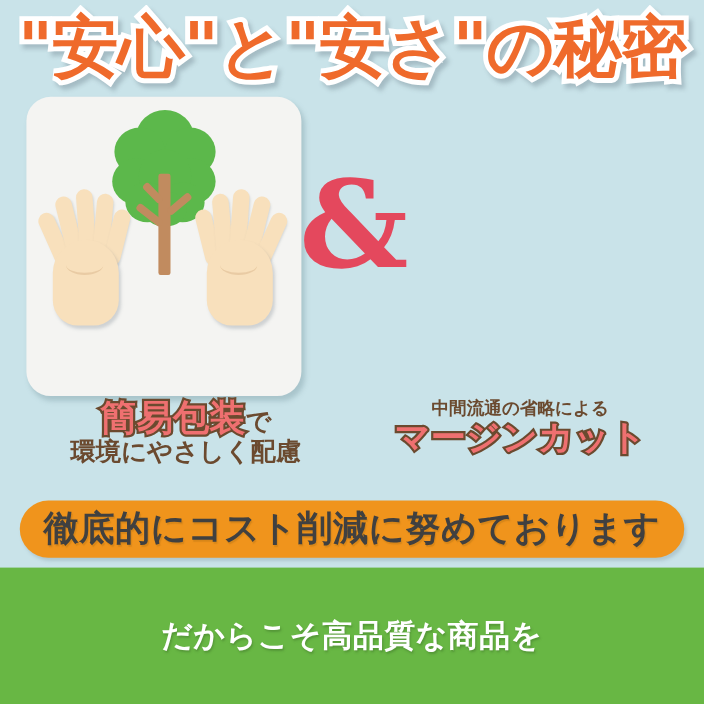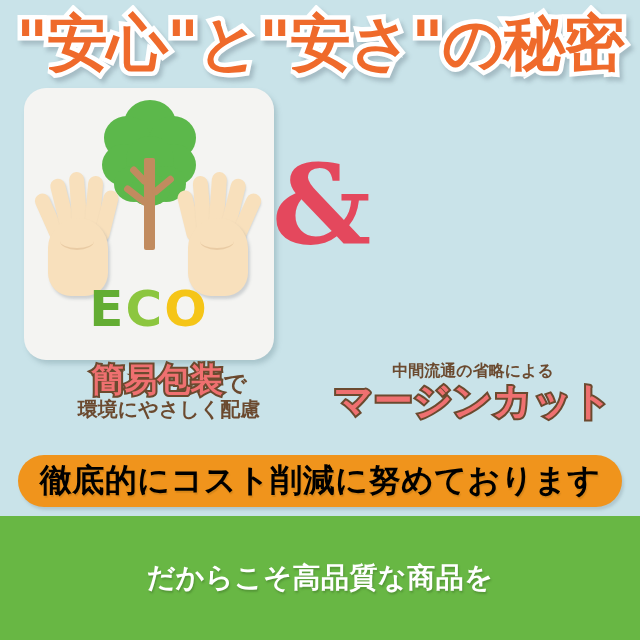--- a/index.html
+++ b/index.html
@@ -129,36 +129,36 @@
   
   .caption{position:absolute;top:362px;width:310px;text-align:center;}
   #cap-left{left:14px;}
   #cap-right{left:318px;}
   .cap-big{
     font-size:33px;font-weight:bold;color:#ef7070;
     -webkit-text-stroke:4px #6b4a2f;paint-order:stroke fill;
     line-height:1.08;white-space:nowrap;
   }
   .cap-small{
-    font-size:20px;font-weight:bold;color:#6b4a2f;
+    font-size:23px;font-weight:bold;color:#6b4a2f;
     line-height:1.15;white-space:nowrap;
   }
   .cap-suffix{font-size:23px;}
   #cap-right .cap-small{font-size:16px;}
-  #cap-right .cap-big{font-size:39px;}
+  #cap-right .cap-big{font-size:32px;}
 
   
   #orange-bar{
     position:absolute;left:18px;top:455px;width:604px;height:52px;
     background:#f0941c;border-radius:26px;
     display:flex;align-items:center;justify-content:center;
     box-shadow:2px 3px 3px rgba(120,140,150,.3);
   }
   #orange-bar span{
-    color:#000000;font-size:32px;font-weight:bold;
+    color:#404040;font-size:32px;font-weight:bold;
     letter-spacing:.5px;white-space:nowrap;
     text-shadow:1px 2px 1px rgba(170,110,20,.35);
   }
 
   
   #green-footer{
     position:absolute;left:0;top:516px;width:640px;height:124px;
     background:#68b744;
     display:flex;flex-direction:column;align-items:center;justify-content:center;
   }
@@ -208,21 +208,20 @@
     <div class="hand" id="hand-right">
       <div class="finger" style="left:2px;top:24px;height:52px;transform:rotate(-14deg);"></div>
       <div class="finger" style="left:15px;top:10px;height:64px;transform:rotate(-5deg);"></div>
       <div class="finger" style="left:30px;top:6px;height:68px;transform:rotate(4deg);"></div>
       <div class="finger" style="left:45px;top:12px;height:62px;transform:rotate(14deg);"></div>
       <div class="finger" style="left:59px;top:26px;height:50px;transform:rotate(24deg);"></div>
       <div class="palm"></div>
       <div class="palmline"></div>
     </div>
 
-    <div id="eco-text"><span class="e">E</span><span class="c">C</span><span class="o">O</span></div>
   </div>
 
 
   <div id="amp">&amp;</div>
 
   <div class="caption" id="cap-left">
     <div class="cap-big"><span>簡易包装</span><span class="cap-suffix" style="-webkit-text-stroke:0;color:#6b4a2f;">で</span></div>
     <div class="cap-small">環境にやさしく配慮</div>
   </div>
 

